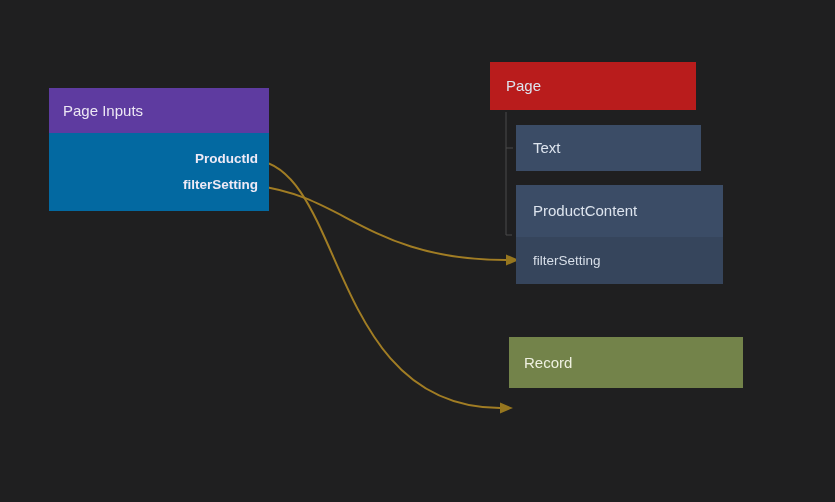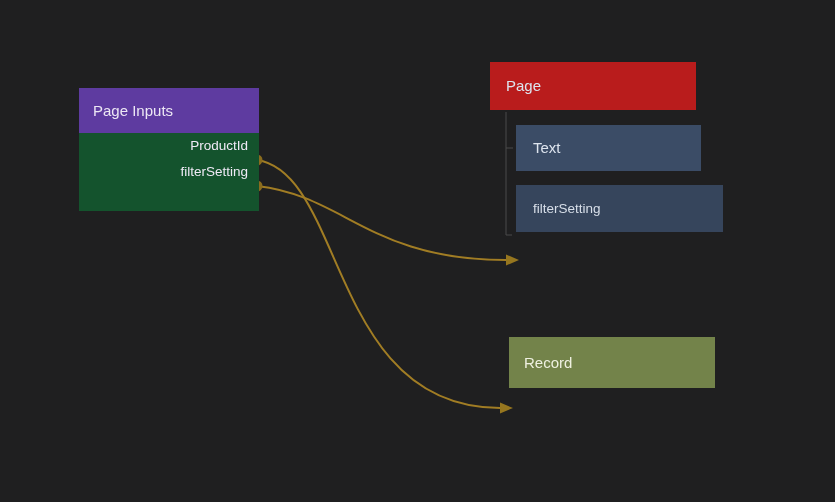--- a/index.html
+++ b/index.html
@@ -17,32 +17,34 @@
   }
   .wires {
     position: absolute;
     left: 0; top: 0;
     width: 835px; height: 502px;
     pointer-events: none;
   }
   .node { position: absolute; box-sizing: border-box; }
 
   
-  .node-page-inputs { left: 49px; top: 88px; width: 180px; margin-left: 30px; }
+  .node-page-inputs { left: 49px; top: 88px; width: 220px; }
   .pi-header {
     height: 45px; line-height: 45px;
     background: #5e3ba0;
     color: #ece7f4;
     font-size: 15px;
     padding-left: 14px;
   }
   .pi-body {
-    background: #14532d;
+    background: #0369a1;
     height: 78px;
+    padding-top: 13px;
     box-sizing: border-box;
+    font-weight: bold;
   }
   .pi-row {
     height: 26px; line-height: 26px;
     text-align: right;
     padding-right: 11px;
     color: #efeaf6;
     font-size: 13.5px;
   }
 
   
@@ -72,21 +74,21 @@
   }
   .pc-row {
     height: 47px; line-height: 47px;
     background: #36455c;
     color: #d8dfe9;
     font-size: 13.5px;
     padding-left: 17px;
   }
 
   
-  .node-record { left: 509px; top: 337px; width: 206px; }
+  .node-record { left: 509px; top: 337px; width: 234px; }
   .rec-header {
     height: 51px; line-height: 51px;
     background: #73834a;
     color: #eff1e1;
     font-size: 15px;
     padding-left: 15px;
   }
   .rec-row {
     height: 46px; line-height: 46px;
     background: #697740;
@@ -138,20 +140,21 @@
       <div class="pi-row">ProductId</div>
       <div class="pi-row">filterSetting</div>
     </div>
   </div>
 
   <div class="node node-page">Page</div>
 
   <div class="node node-text">Text</div>
 
   <div class="node node-productcontent">
+    <div class="pc-header">ProductContent</div>
     <div class="pc-row">filterSetting</div>
   </div>
 
   <div class="node node-record">
     <div class="rec-header">Record</div>
   </div>
 
 </div>
 
 </body></html>

